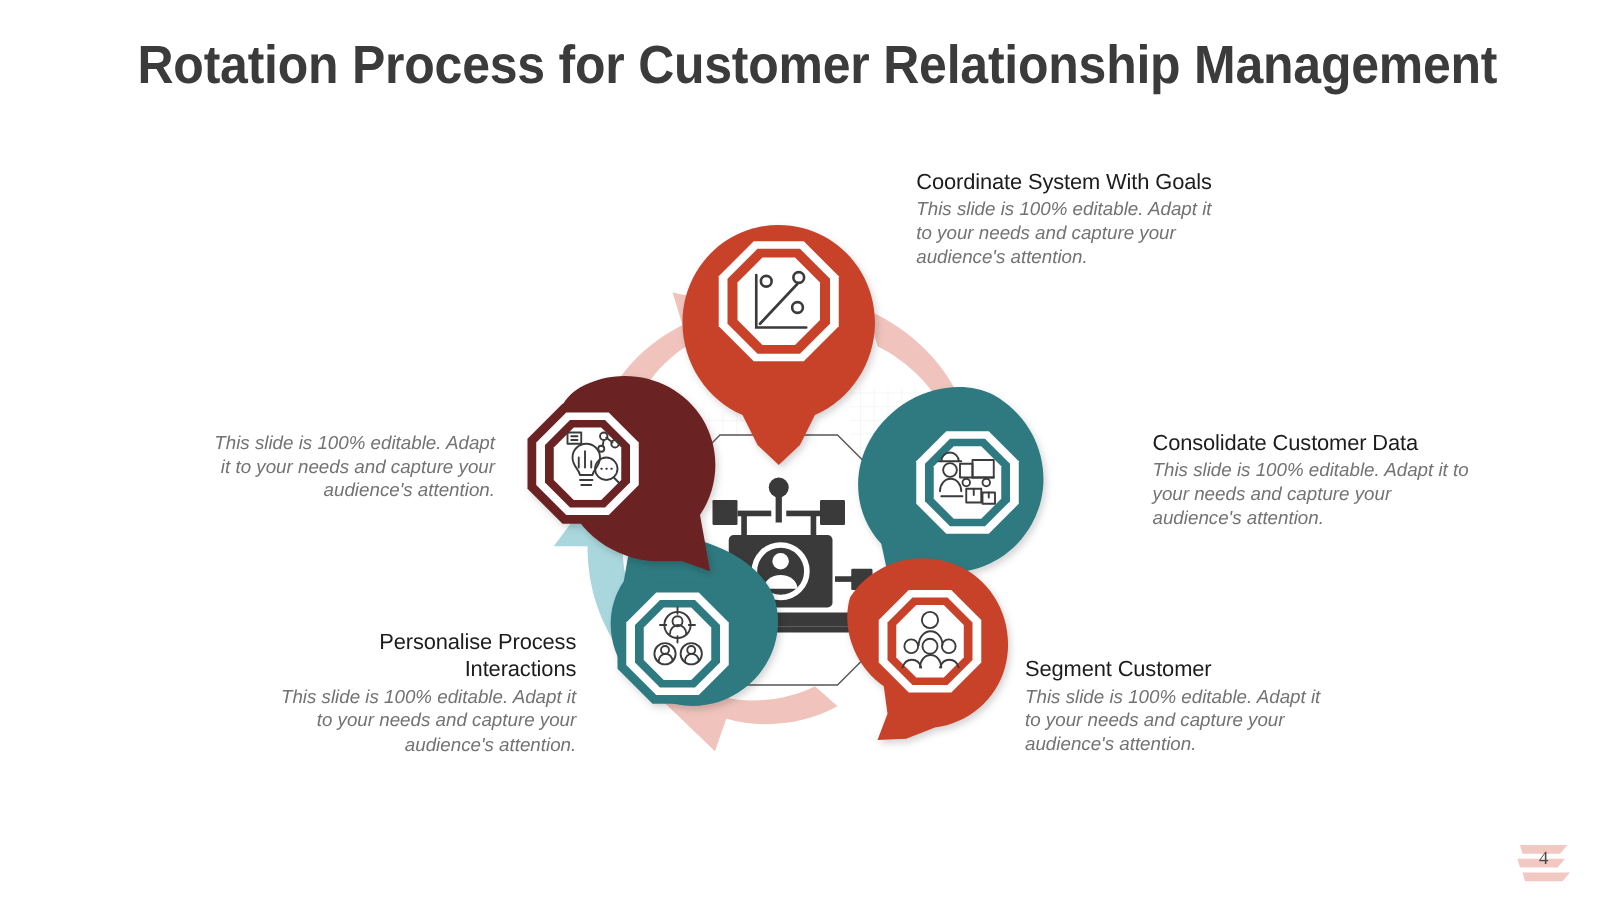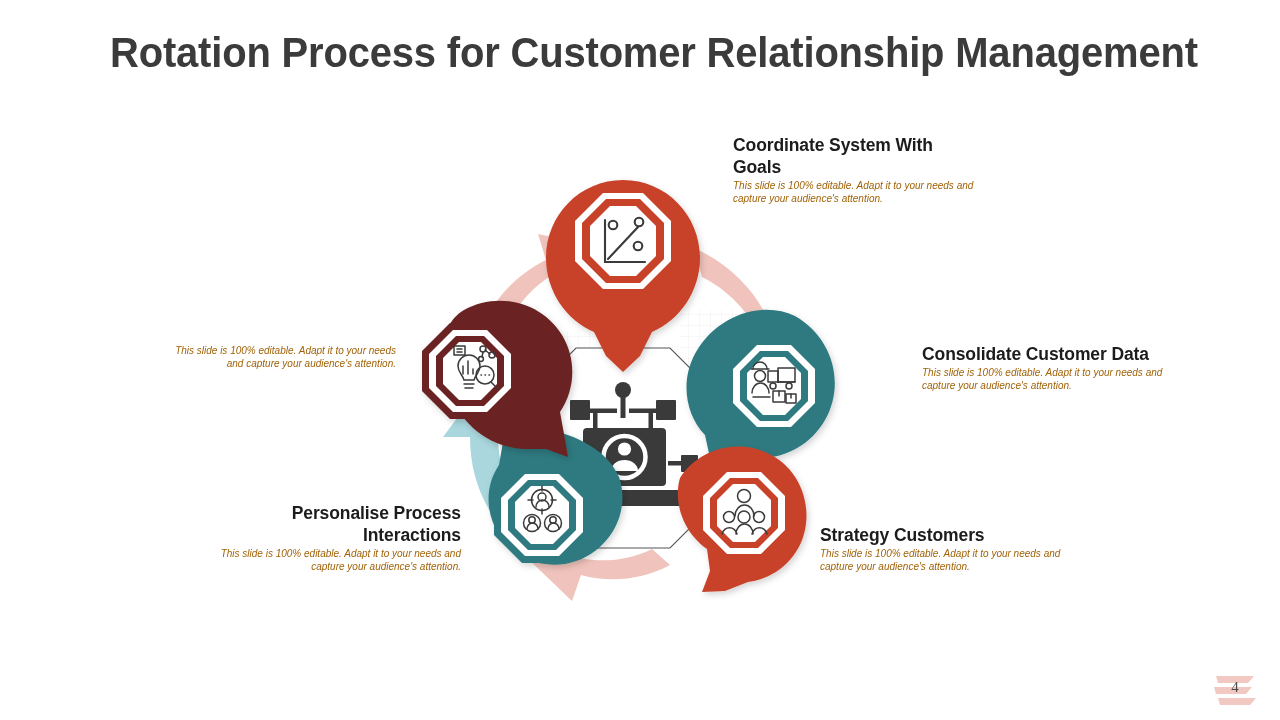--- a/index.html
+++ b/index.html
@@ -43,29 +43,29 @@
     left: 380px;
     top: 160px;
     width: 540px;
     height: 480px;
   }
 
   
   .callout { position: absolute; }
   .callout .c-head {
     font-size: 17.5px;
-    font-weight: bold;
+    font-weight: normal;
     color: #1c1c1c;
     line-height: 1.27;
     letter-spacing: -0.1px;
   }
   .callout .c-body {
-    font-size: 10px;
+    font-size: 15px;
     font-style: italic;
-    color: #a16207;
+    color: #737373;
     line-height: 1.27;
     margin-top: 2px;
   }
   .callout.align-right { text-align: right; }
   .callout.align-left  { text-align: left; }
 
   #callout-0 { left: 733px; top: 134px; width: 250px; }
   #callout-1 { left: 884px; top: 343px; width: 258px; margin-left: 38px; }
   #callout-2 { left: 820px; top: 524px; width: 248px; }
   #callout-3 { left: 218px; top: 502px; width: 243px; text-align: right; }
@@ -354,21 +354,21 @@
     <div class="c-head">Coordinate System With Goals</div>
     <div class="c-body">This slide is 100% editable.  Adapt it to your needs and capture your audience's attention.</div>
   </div>
 
   <div class="callout align-left" id="callout-1">
     <div class="c-head">Consolidate Customer Data</div>
     <div class="c-body">This slide is 100% editable.  Adapt it to your needs and capture your audience's attention.</div>
   </div>
 
   <div class="callout align-left" id="callout-2">
-    <div class="c-head">Strategy Customers</div>
+    <div class="c-head">Segment Customer</div>
     <div class="c-body">This slide is 100% editable.  Adapt it to your needs and capture your audience's attention.</div>
   </div>
 
   <div class="callout align-right" id="callout-3">
     <div class="c-head">Personalise Process Interactions</div>
     <div class="c-body">This slide is 100% editable.  Adapt it to your needs and capture your audience's attention.</div>
   </div>
 
   <div class="callout align-right" id="callout-4">
     <div class="c-body">This slide is 100% editable.  Adapt it to your needs and capture your audience's attention.</div>

